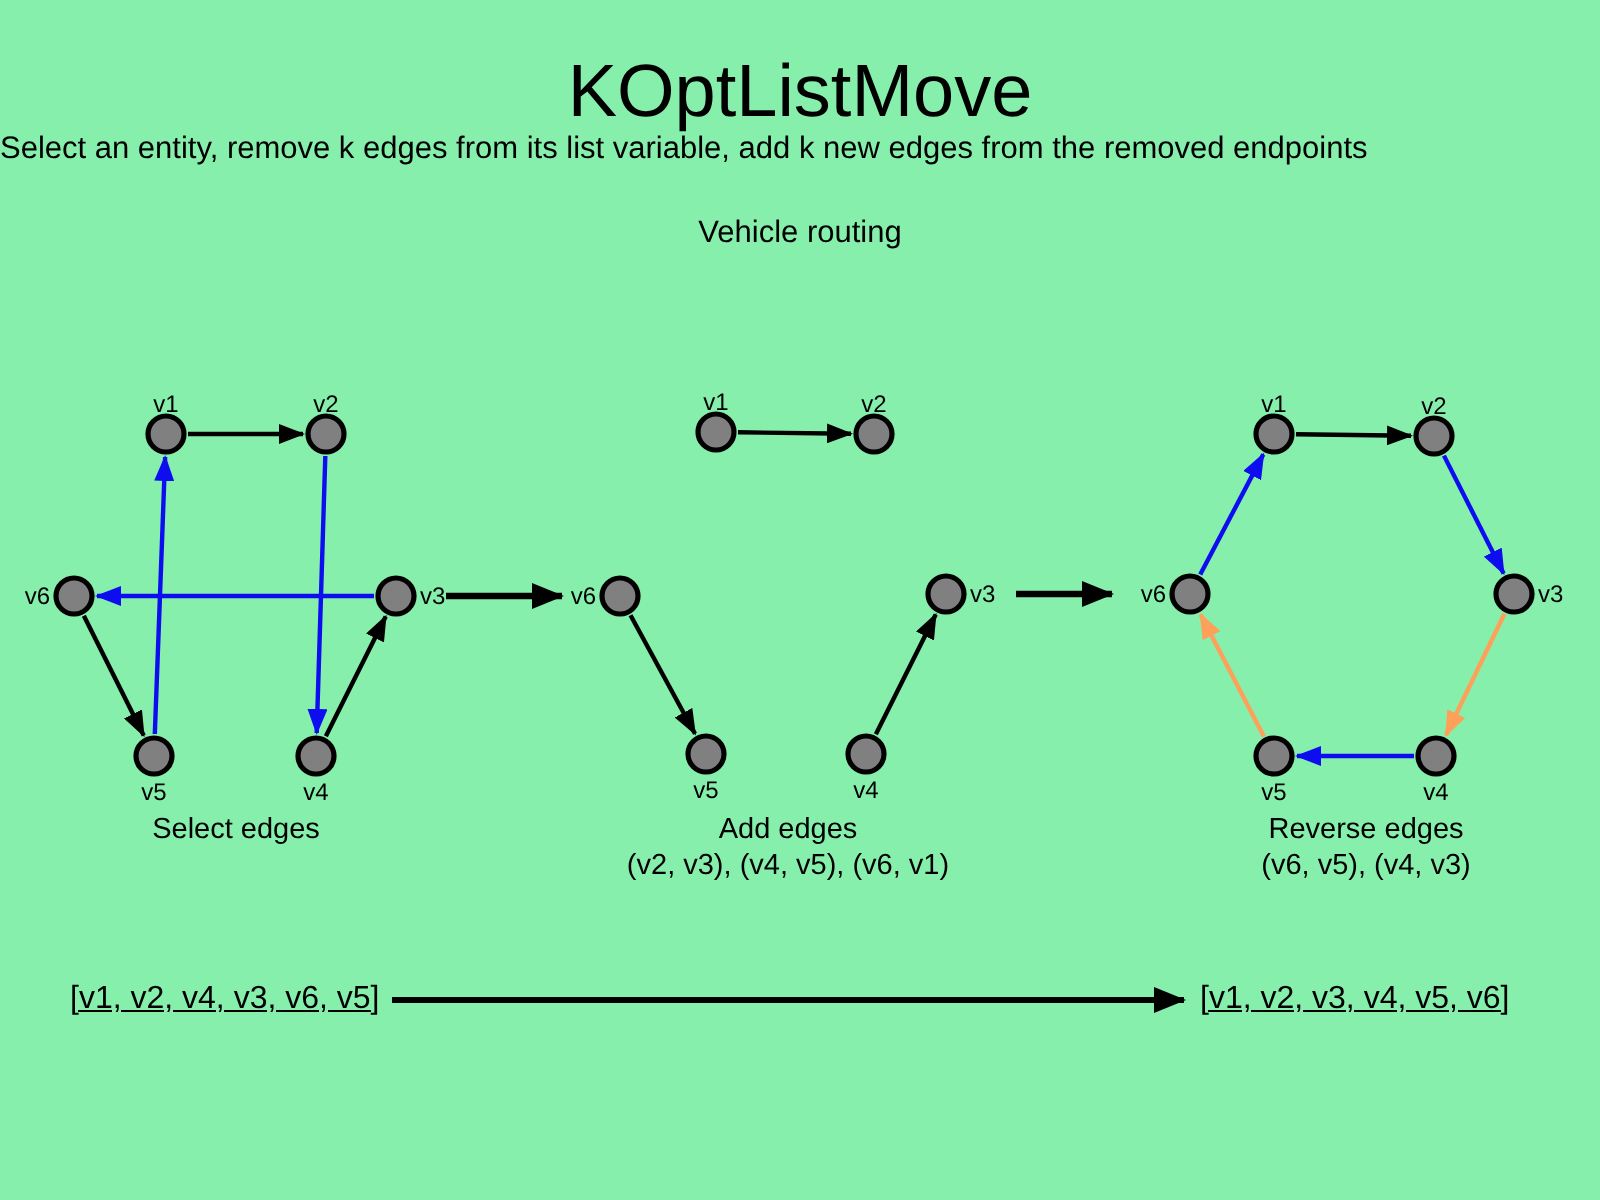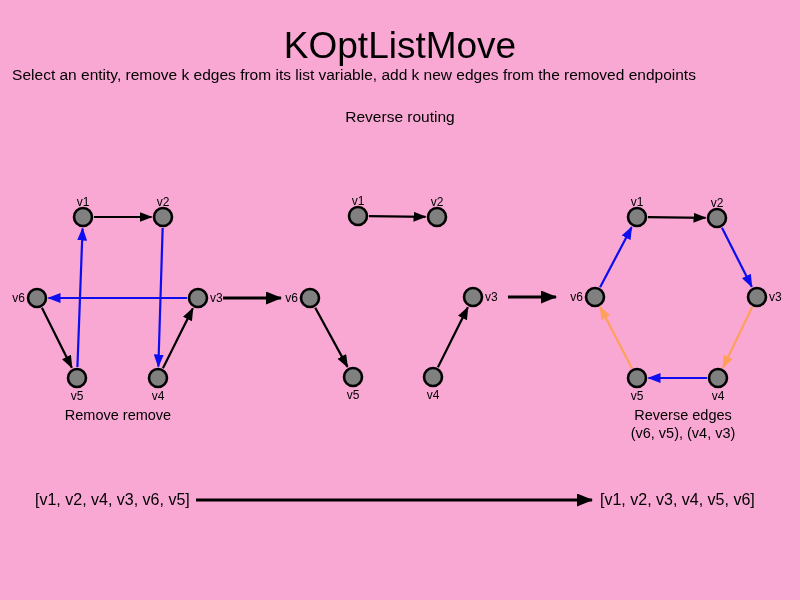--- a/index.html
+++ b/index.html
@@ -1,38 +1,38 @@
 <!DOCTYPE html>
 <html><head>
 <meta charset="utf-8">
 <style>
   html,body{margin:0;padding:0;background:#ffffff;}
-  .page{position:relative;width:800px;height:600px;background:#f9a8d4;overflow:hidden;
+  .page{position:relative;width:800px;height:600px;background:#86efac;overflow:hidden;
         font-family:"Liberation Sans","DejaVu Sans",sans-serif;color:#000;}
   .title{position:absolute;top:27px;left:0;width:800px;text-align:center;
          font-size:37px;line-height:38px;font-weight:400;}
-  .subtitle{position:absolute;top:66px;left:0;width:708px;text-align:center;
+  .subtitle{position:absolute;top:66px;left:0;width:708px;text-align:left;
             font-size:15.5px;line-height:18px;}
   .context{position:absolute;top:108px;left:0;width:800px;text-align:center;
            font-size:15.5px;line-height:18px;}
   .caption{position:absolute;top:406px;transform:translateX(-50%);text-align:center;
            font-size:14.5px;line-height:18.2px;white-space:nowrap;}
   .cap-g1{left:118px;} .cap-g2{left:394px;} .cap-g3{left:683px;}
-  .listtext{position:absolute;top:491px;font-size:16px;line-height:18px;white-space:nowrap;}
+  .listtext{position:absolute;top:491px;font-size:16px;line-height:18px;white-space:nowrap;text-decoration:underline;}
   .list-before{left:35px;} .list-after{left:600px;}
   svg.diagram{position:absolute;left:0;top:0;}
 </style>
 </head>
 <body>
 
 <div class="page">
 
   <div class="title">KOptListMove</div>
   <div class="subtitle">Select an entity, remove k edges from its list variable, add k new edges from the removed endpoints</div>
-  <div class="context">Reverse routing</div>
+  <div class="context">Vehicle routing</div>
 
   <svg class="diagram" id="diagram-svg" width="800" height="600" viewBox="0 0 800 600">
     <defs>
       <marker id="m-black" markerUnits="userSpaceOnUse" markerWidth="13" markerHeight="10" refX="12" refY="5" orient="auto">
           <path d="M0,0 L13,5 L0,10 z" fill="#000000"></path>
         </marker>
       <marker id="m-blue" markerUnits="userSpaceOnUse" markerWidth="13" markerHeight="10" refX="12" refY="5" orient="auto">
           <path d="M0,0 L13,5 L0,10 z" fill="#0d0df0"></path>
         </marker>
       <marker id="m-orange" markerUnits="userSpaceOnUse" markerWidth="13" markerHeight="10" refX="12" refY="5" orient="auto">
@@ -98,21 +98,25 @@
         <text x="637" y="400" text-anchor="middle" font-size="12" fill="#000">v5</text>
         <circle cx="595" cy="297" r="9" fill="#808080" stroke="#000000" stroke-width="2.6"></circle>
         <text x="583" y="301" text-anchor="end" font-size="12" fill="#000">v6</text>
       </g>
       <line x1="223" y1="298" x2="281" y2="298" stroke="#000000" stroke-width="3.2" marker-end="url(#m-big)"></line>
       <line x1="508" y1="297" x2="556" y2="297" stroke="#000000" stroke-width="3.2" marker-end="url(#m-big)"></line>
       <line x1="196" y1="500" x2="592" y2="500" stroke="#000000" stroke-width="3" marker-end="url(#m-big)"></line>
     </svg>
 
   <div class="caption cap-g1">
-    <div>Remove remove</div>
+    <div>Select edges</div>
+  </div>
+  <div class="caption cap-g2">
+    <div>Add edges</div>
+    <div>(v2, v3), (v4, v5), (v6, v1)</div>
   </div>
   <div class="caption cap-g3">
     <div>Reverse edges</div>
     <div>(v6, v5), (v4, v3)</div>
   </div>
 
   <div class="listtext list-before">[v1, v2, v4, v3, v6, v5]</div>
   <div class="listtext list-after">[v1, v2, v3, v4, v5, v6]</div>
 
 </div>

